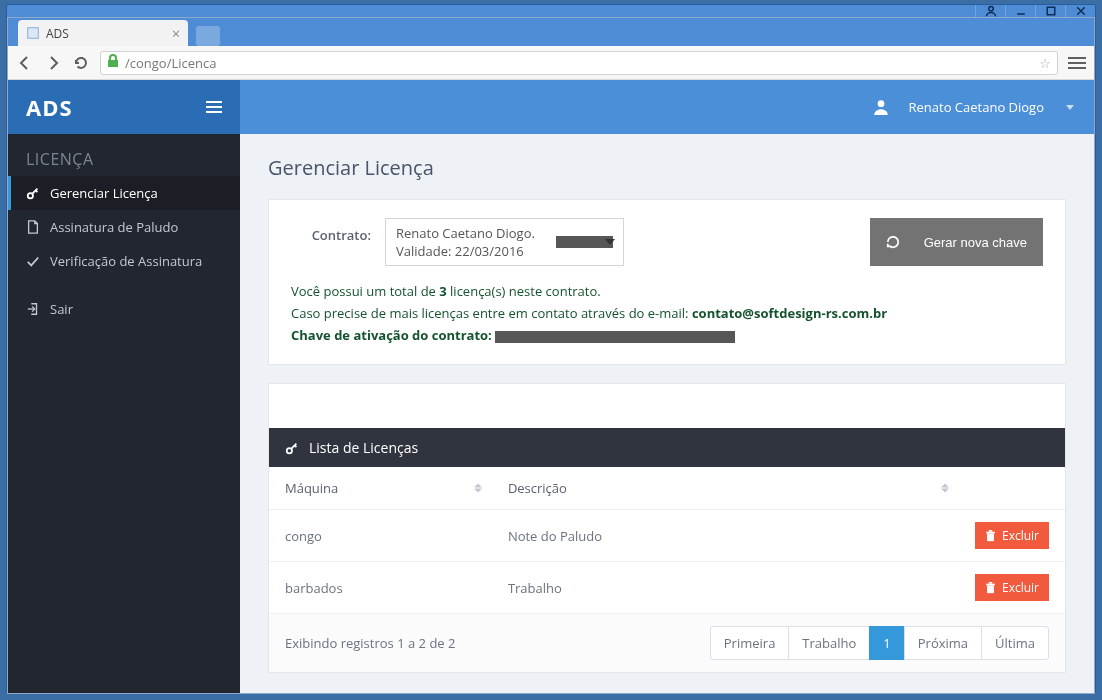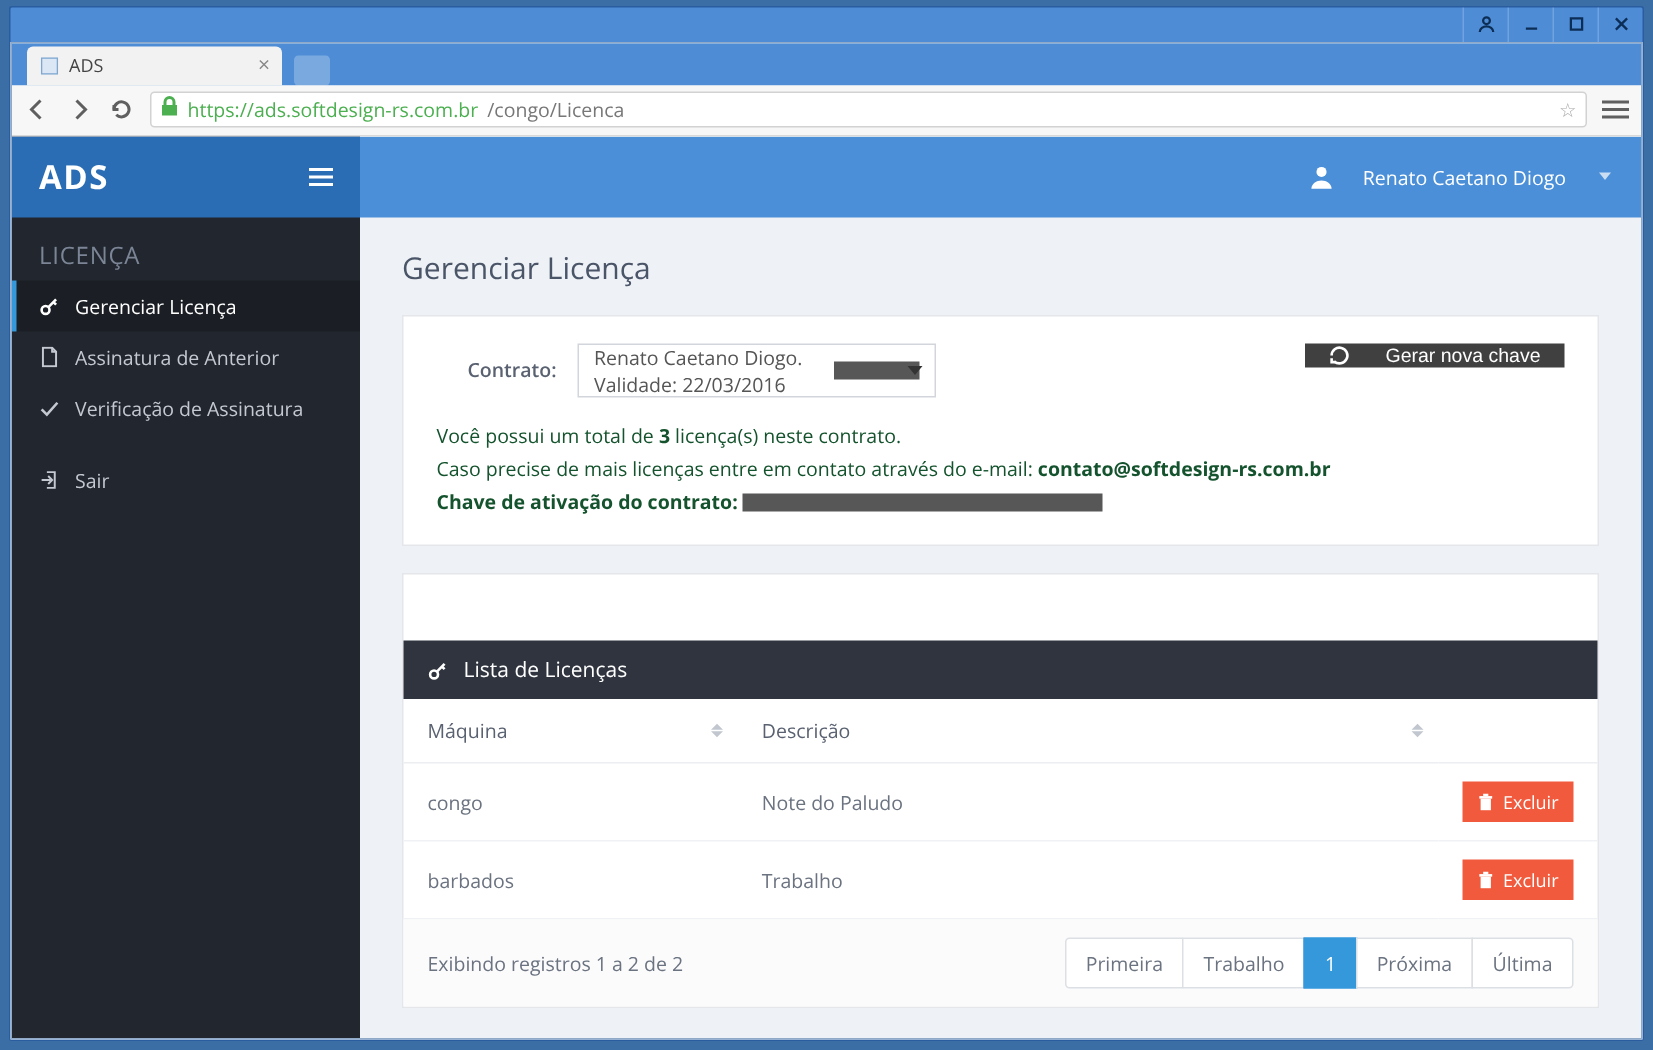--- a/index.html
+++ b/index.html
@@ -52,24 +52,24 @@
   .topbar .user-ic svg { width:18px; height:18px; fill:#fff; }
   .caret-down { width:0; height:0; border-left:4px solid transparent; border-right:4px solid transparent; border-top:5px solid rgba(255,255,255,0.7); margin-left: 4px;}
 
   .page-pad { padding: 20px 28px; display:flex; flex-direction: column; gap: 18px; }
   .page-title { font-size: 20px; color: #4a5568; font-weight: 400; }
 
   .card { background: #fff; border: 1px solid #e4e6ea; }
   .card-inner { padding: 18px 22px; }
   .form-row { display: flex; align-items: flex-start; gap: 14px; }
   .form-label { width: 80px; text-align: right; color: #5a6271; font-weight: 600; padding-top: 8px; font-size: 13px; }
-  .select { flex: 1; max-width: 410px; height: 36px; border: 1px solid #d2d6dc; display: flex; align-items: center; padding: 0 10px; font-size: 13px; color: #555; background: #fff; position: relative; }
+  .select { flex: 1; max-width: 410px; height: 48px; border: 1px solid #d2d6dc; display: flex; align-items: center; padding: 0 10px; font-size: 13px; color: #555; background: #fff; position: relative; }
   .select .redact { height: 12px; background: #575757; margin-left: 6px; width: 100px; }
   .select .sel-caret { position:absolute; right:8px; top:50%; transform:translateY(-50%); width:0;height:0;border-left:5px solid transparent;border-right:5px solid transparent;border-top:6px solid #333;}
-  .btn-primary { background: #404040; color: #fff; border: none; height: 16px; padding: 0 16px; display: inline-flex; align-items: center; gap: 24px; font-size: 13px; cursor: pointer; }
+  .btn-primary { background: #737373; color: #fff; border: none; height: 48px; padding: 0 16px; display: inline-flex; align-items: center; gap: 24px; font-size: 13px; cursor: pointer; }
   .btn-primary svg { width:14px; height:14px; fill:#fff; }
 
   .info-block { margin-top: 14px; color: #14532d; line-height: 1.7; font-size: 13px; }
   .info-block .b { font-weight: 700; }
   .redact-long { display:inline-block; vertical-align:middle; height: 12px; width: 240px; background:#575757; }
 
   .panel-header { background: #2f343e; color: #fff; padding: 10px 16px; display:flex; align-items:center; gap:10px; font-size: 14px; margin-top: 44px; }
   .panel-header svg { width:14px; height:14px; fill:#fff; }
   table.lic { width: 100%; border-collapse: collapse; }
   table.lic th { text-align: left; font-weight: 400; color: #5a6271; padding: 12px 16px; border-bottom: 1px solid #eceef2; position: relative; font-size: 13px;}
@@ -149,21 +149,20 @@
             <polyline points="3,5 3,8 6,8" fill="none"></polyline>
           </svg>
         </div>
       <div class="omnibox">
         <span class="lock">
           <svg width="12" height="14" viewBox="0 0 12 14">
               <rect x="1" y="6" width="10" height="7" fill="#4caf50"></rect>
               <path d="M3 6V4a3 3 0 0 1 6 0v2" stroke="#4caf50" fill="none" stroke-width="2"></path>
             </svg>
         </span>
-        <span class="url-host"><span>https://</span><span>ads.softdesign-rs.com.br</span></span>
           <span class="url-path">/congo/Licenca</span>
         <span class="star">☆</span>
       </div>
       <div class="menu-btn">
           <span></span>
           <span></span>
           <span></span>
         </div>
     </div>
 
@@ -189,21 +188,21 @@
             </span>
           <span>Gerenciar Licença</span>
         </div>
         <div class="side-item">
           <span class="icon">
               <svg viewBox="0 0 16 16">
                 <path d="M3 1h7l3 3v11H3z" fill="none" stroke-width="1.5"></path>
                 <path d="M10 1v3h3" fill="none" stroke-width="1.5"></path>
               </svg>
             </span>
-          <span>Assinatura de Anterior</span>
+          <span>Assinatura de Paludo</span>
         </div>
         <div class="side-item">
           <span class="icon">
               <svg viewBox="0 0 16 16">
                 <polyline points="2,9 6,13 14,4" fill="none" stroke-width="2"></polyline>
               </svg>
             </span>
           <span>Verificação de Assinatura</span>
         </div>
         <div style="height:14px"></div>

